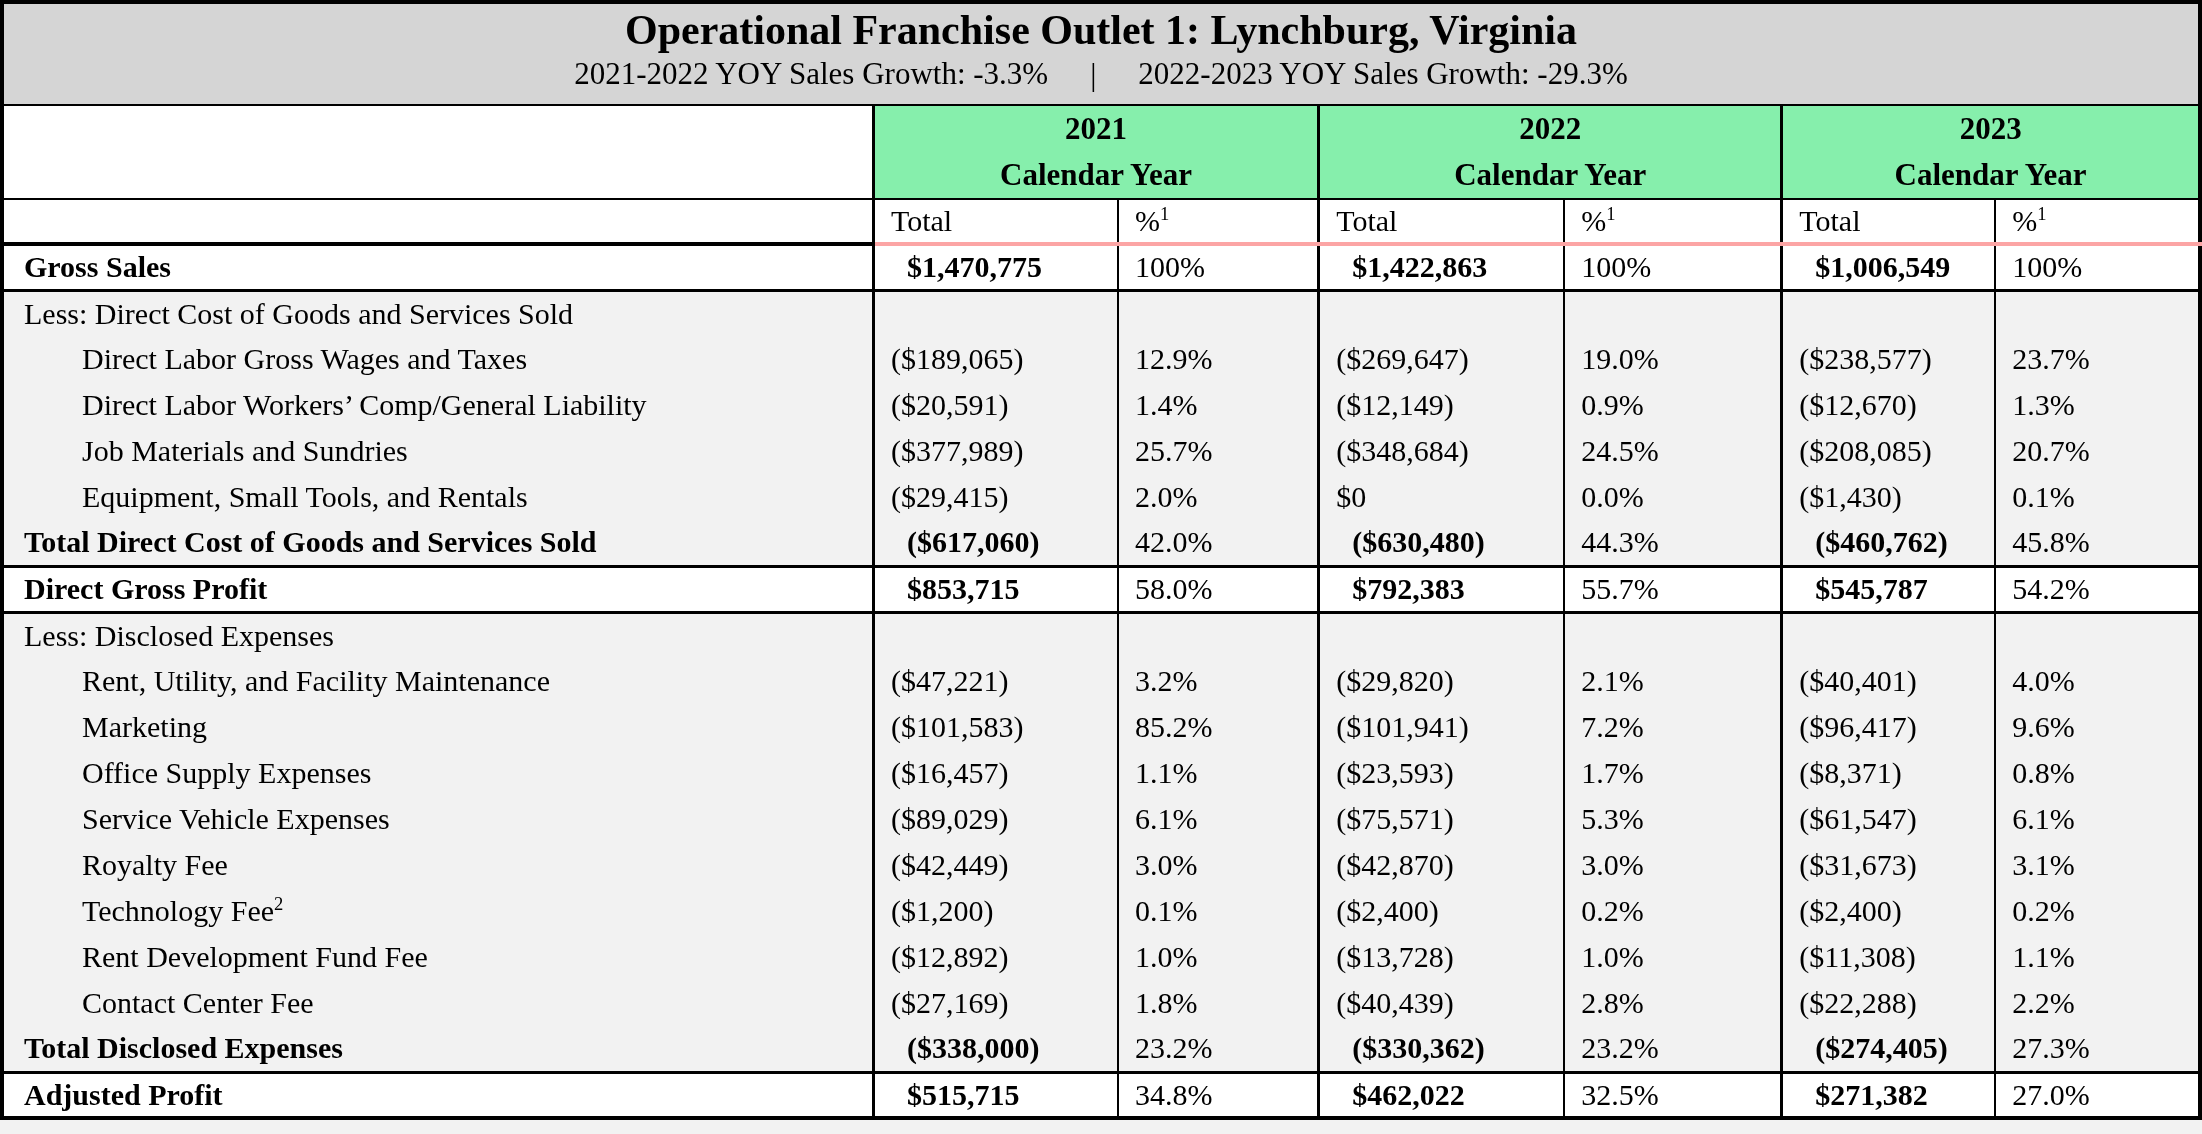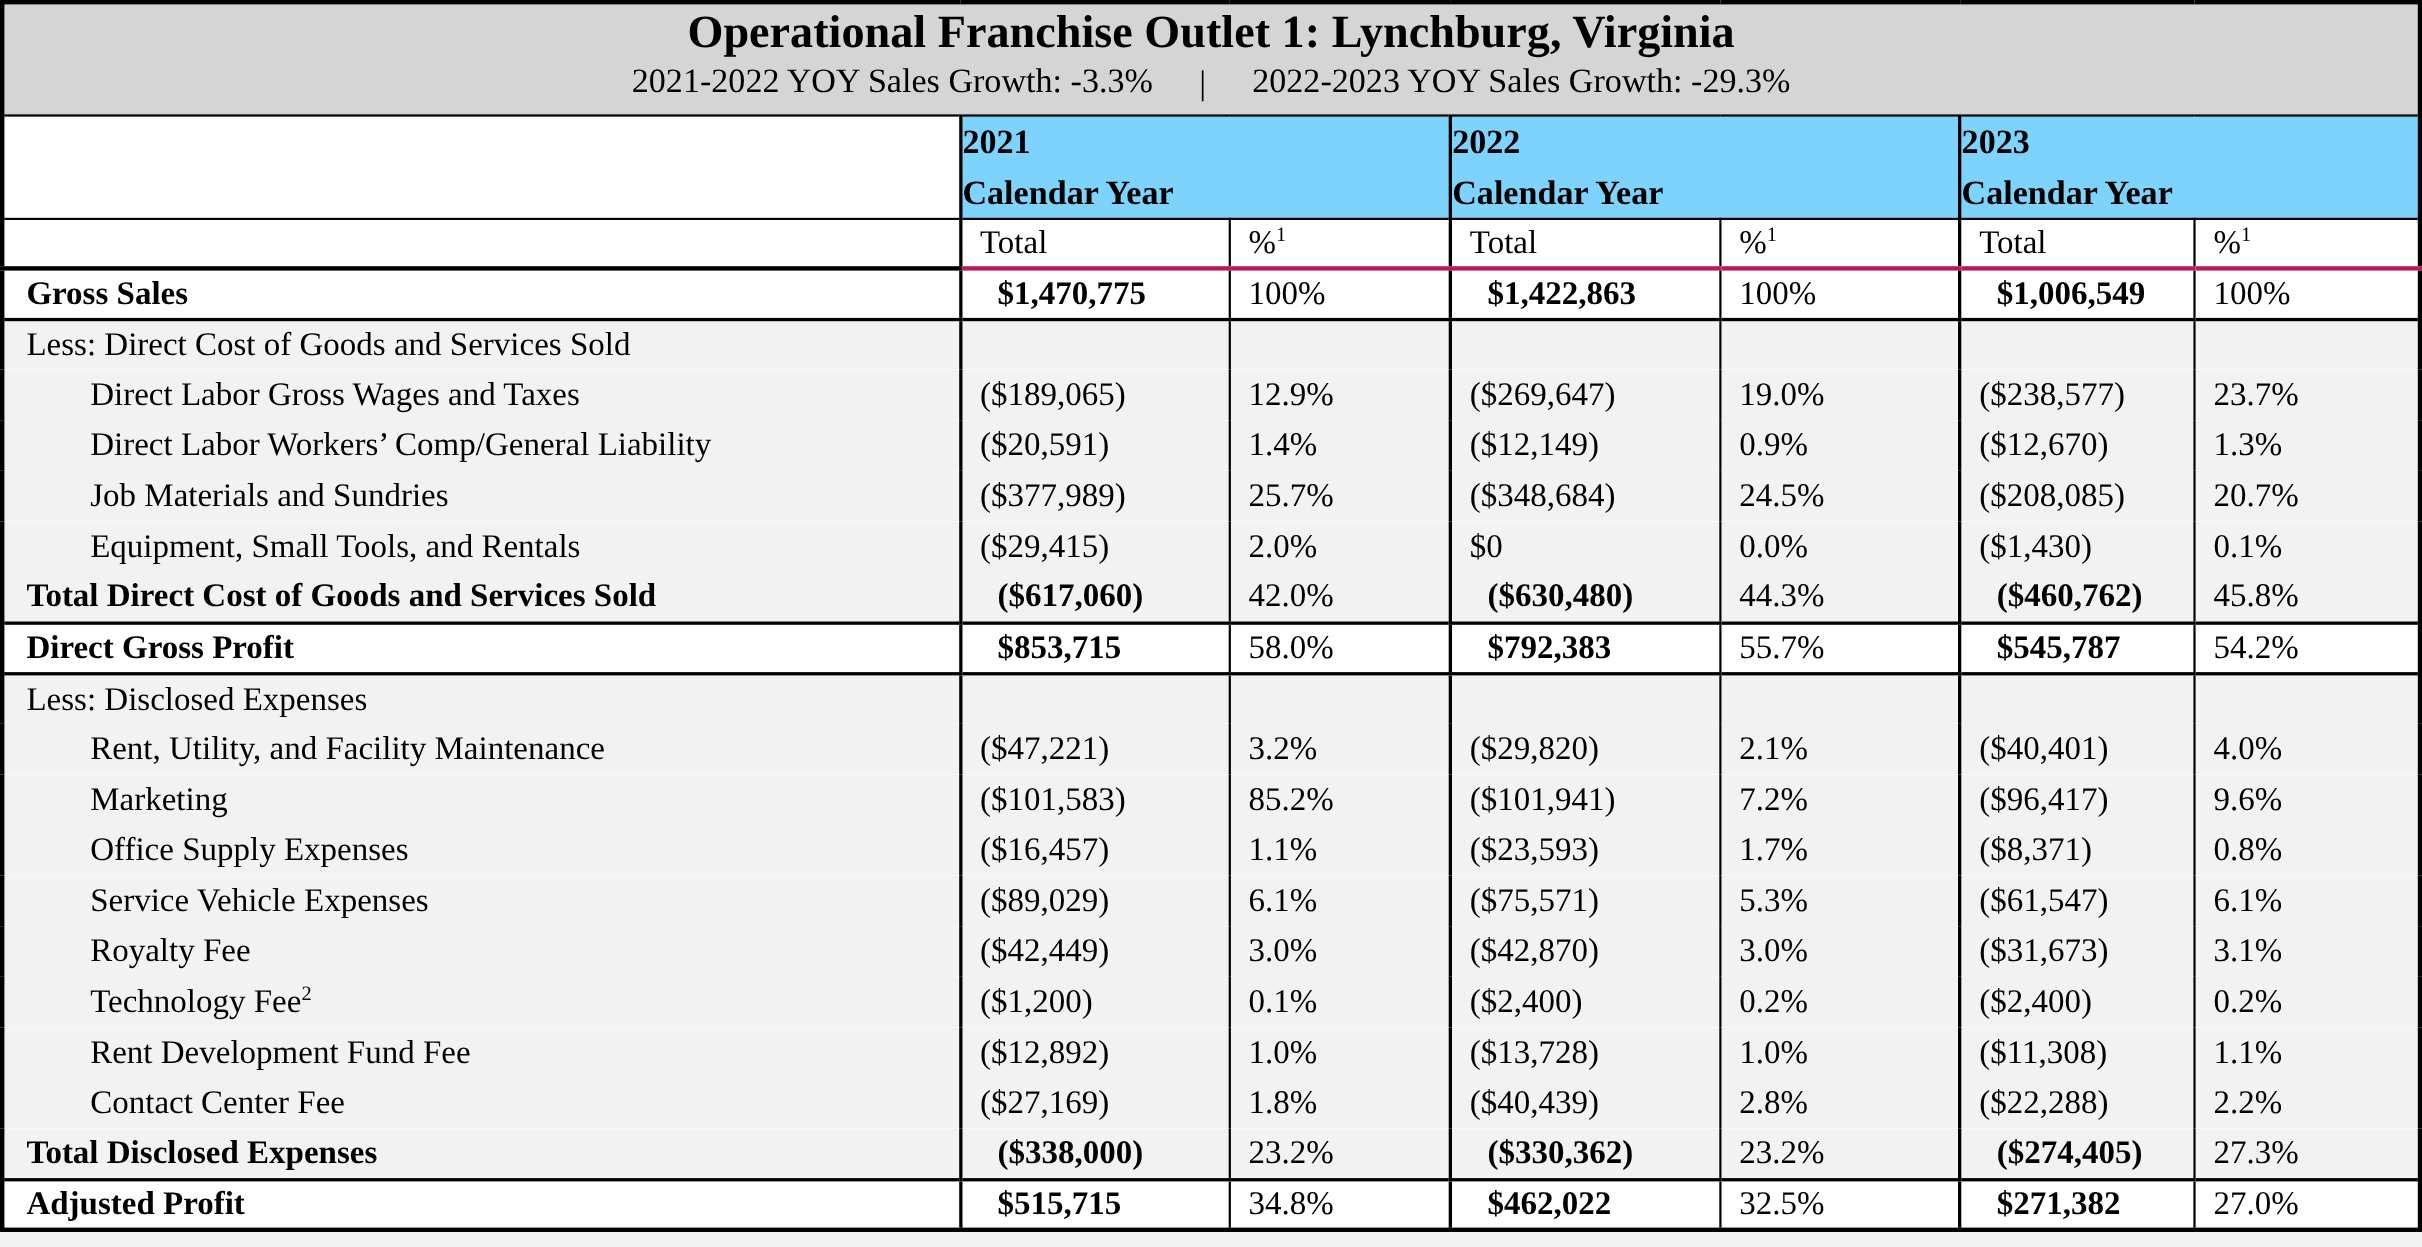--- a/index.html
+++ b/index.html
@@ -41,32 +41,33 @@
     height: 94px;
     border-bottom: 2px solid #000;
     padding: 4px 0 8px 0;
   }
   .title-line { font-weight: bold; font-size: 42px; line-height: 44px; }
   .subtitle-line { font-size: 31px; line-height: 44px; font-weight: normal; }
   .subtitle-sep { display: inline-block; margin: 0 42px; position: relative; top: 1px; }
 
   td.year-cell {
     height: 80px;
+    text-align: center;
     font-weight: bold;
     font-size: 31px;
     line-height: 46px;
     border-bottom: 2px solid #000;
-    background: #7dd3fc;
+    background: #86efac;
   }
   td.year-spacer { border-bottom: 2px solid #000; background: #fff; }
 
   td.subhead-cell {
     height: 45px;
     font-size: 30px;
-    border-bottom: 4px solid #be185d;
+    border-bottom: 4px solid #fca5a5;
     background: #fff;
     padding-left: 16px;
   }
   td.subhead-spacer { border-bottom: 4px solid #000; background: #fff; }
 
   sup.fn {
     font-size: 0.62em;
     vertical-align: super;
     line-height: 0;
   }

